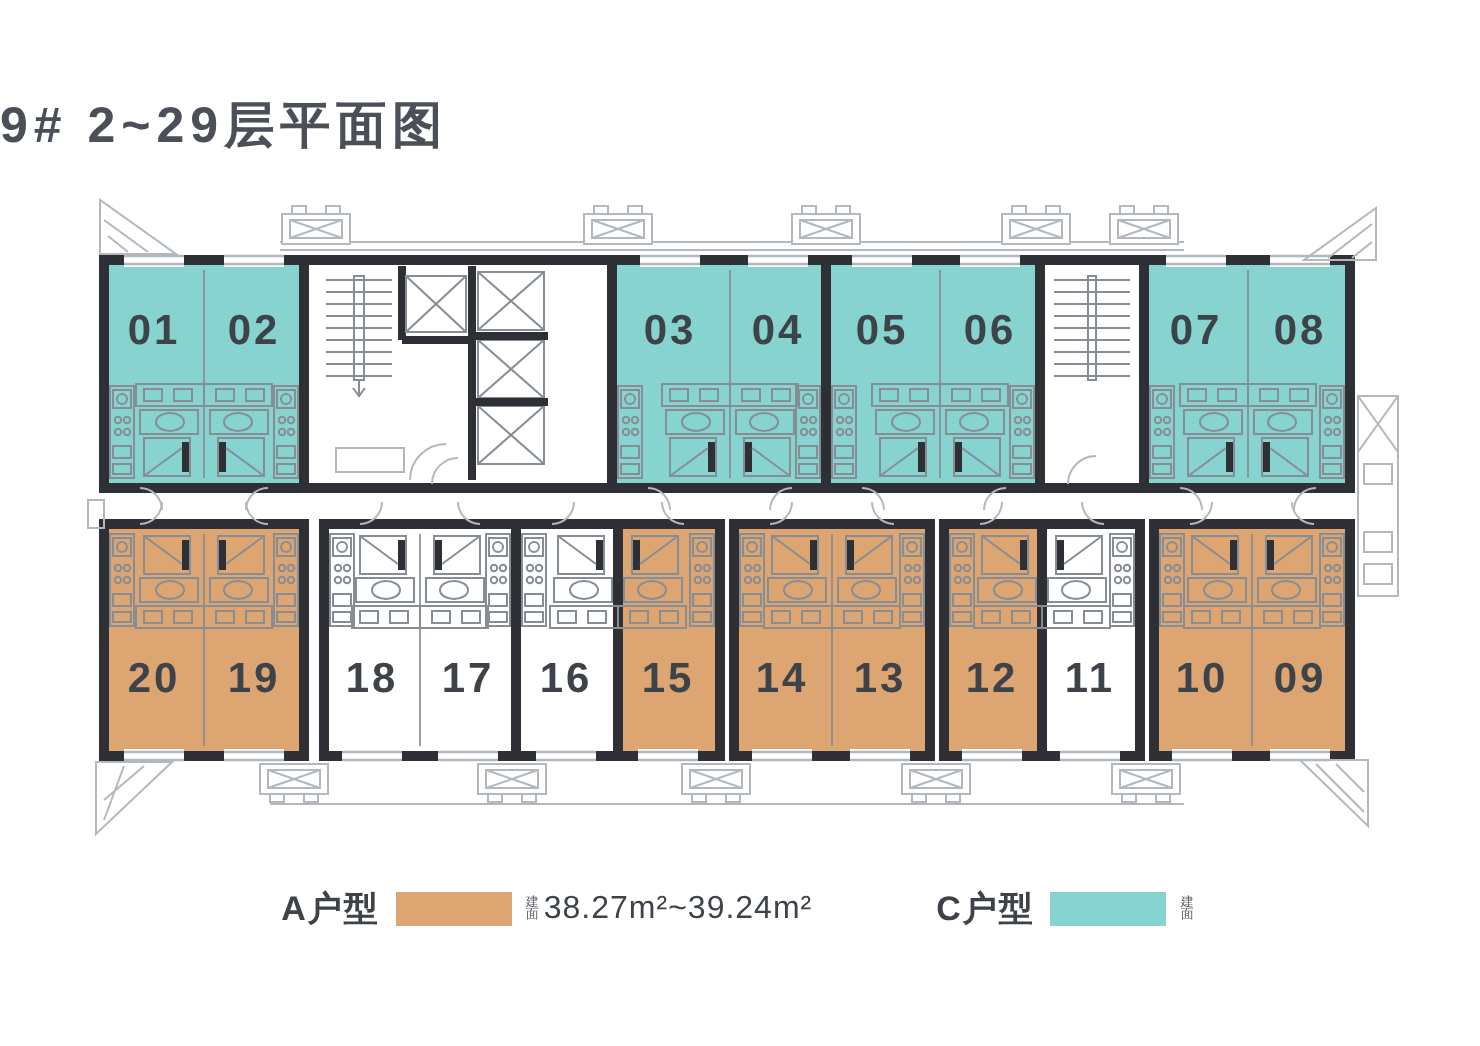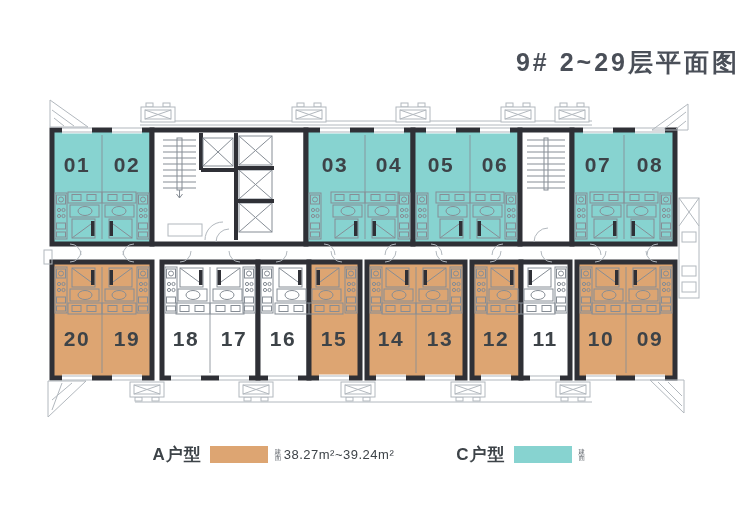--- a/index.html
+++ b/index.html
@@ -1,18 +1,18 @@
 <!DOCTYPE html>
 <html style="--type-a: #dda572; --type-c: #87d3d0; --wall: #2f3036; --line: #868d95; --line-light: #b2b8be; --number: #3d4348; --title: #4a4f58; --text: #3d4348;"><head>
 <meta charset="utf-8">
 <style>
   html,body{margin:0;padding:0;background:#fff}
   body{width:740px;height:523px;position:relative;overflow:hidden;
        font-family:"Liberation Sans","DejaVu Sans",sans-serif}
-  .title{position:absolute;top:46px;left:0;width:100%;text-align:right;
+  .title{position:absolute;top:46px;left:0;width:100%;text-align:left;
          font-size:25px;font-weight:bold;letter-spacing:3px;color:var(--title)}
   svg.plan{position:absolute;left:0;top:0}
   
   .uc{fill:var(--type-c);stroke:var(--wall);stroke-width:5}
   .ua{fill:var(--type-a);stroke:var(--wall);stroke-width:5}
   .uw{fill:#ffffff;stroke:var(--wall);stroke-width:5}
   
   .fx{stroke:var(--line);fill:none;stroke-width:1}
   .fxl{stroke:var(--line-light);fill:none;stroke-width:1}
   .dk{fill:var(--wall);stroke:none}
@@ -25,21 +25,21 @@
   
   .legend{position:absolute;top:443px;left:0;width:100%;display:flex;
           justify-content:center;gap:62px;align-items:center}
   .legend-item{display:flex;align-items:center}
   .legend-name{font-size:17px;font-weight:bold;color:var(--text);letter-spacing:1px}
   .legend-swatch{width:58px;height:17px;margin:0 7px 0 8px}
   .sw-a{background:var(--type-a)}
   .sw-c{background:var(--type-c)}
   .legend-prefix{display:inline-block;width:8px;font-size:6.5px;line-height:6px;
                  color:#5a5f66;word-break:break-all;margin-right:1px}
-  .legend-area{font-size:13px;color:var(--text);letter-spacing:.5px}
+  .legend-area{font-size:16px;color:var(--text);letter-spacing:.5px}
 </style>
 </head>
 <body>
 
 <div class="title">9#  2~29层平面图</div>
 
 <svg class="plan" width="740" height="523" viewBox="0 0 740 523">
   <defs>
 
     <g id="bath" class="fx">

